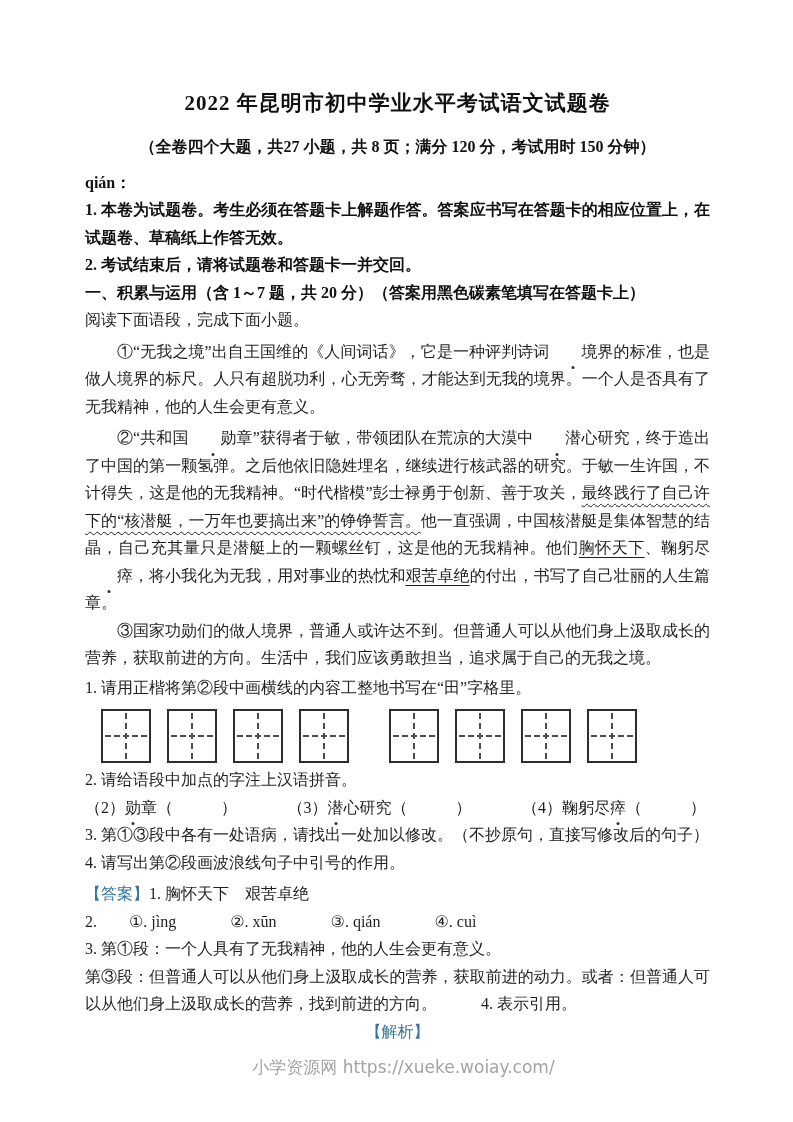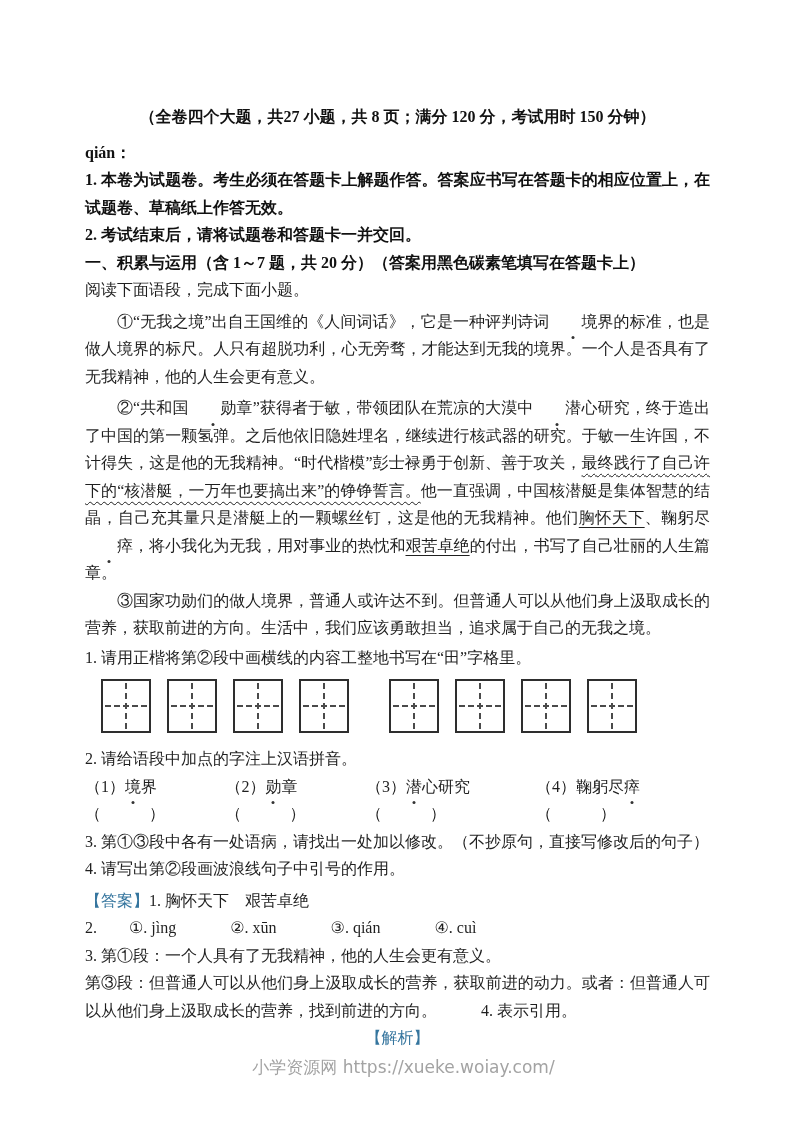--- a/index.html
+++ b/index.html
@@ -20,38 +20,39 @@
   .mt4{margin-top:4px;}
   .wavy{text-decoration:underline;text-decoration-style:wavy;text-decoration-thickness:1px;text-underline-offset:5px;}
   .ul{text-decoration:underline;text-decoration-thickness:1px;text-underline-offset:4px;}
   .dot{display:inline-block;position:relative;}
   .dot::after{content:"";position:absolute;width:3px;height:3px;border-radius:50%;background:#333;left:50%;transform:translateX(-50%);bottom:-4px;}
   .grid-row{display:flex;margin:8px 0 0 16px;gap:40px;}
   .grid-group{display:flex;gap:16px;}
   .tbox{width:50px;height:54px;border:2px solid #2e2e2e;position:relative;box-sizing:border-box;background:#fff;}
   .tbox .vl{position:absolute;top:2px;bottom:2px;left:50%;margin-left:-1px;border-left:2px dashed #4a4a4a;}
   .tbox .hl{position:absolute;left:2px;right:2px;top:50%;margin-top:-1px;border-top:2px dashed #4a4a4a;}
-  .q2{margin-top:12px;}
+  .q2{margin-top:3px;}
   .q2row{display:flex;justify-content:space-between;line-height:27.5px;padding-right:4px;}
   .blue{color:#35759e;text-align:center;}
   .ansline{line-height:27.5px;}
   .a2i{margin-left:54px;}
   .a2i.first{margin-left:32px;}
   .a4{margin-left:44px;}
   .footer{
     position:absolute;left:0;right:0;top:1056px;text-align:center;
     color:#a3a3a3;font-family:"DejaVu Sans","Liberation Sans",sans-serif;font-size:17px;padding-left:14px;
   }
 </style>
 </head>
 <body>
 
 <div class="page">
   <div class="content">
 
+    <div class="title">2022 年昆明市初中学业水平考试语文试题卷</div>
     <div class="subtitle">（全卷四个大题，共27 小题，共 8 页；满分 120 分，考试用时 150 分钟）</div>
 
     <p class="bold" style="margin-top:8px;">qián：</p>
     <p class="bold just">1. 本卷为试题卷。考生必须在答题卡上解题作答。答案应书写在答题卡的相应位置上，在试题卷、草稿纸上作答无效。</p>
     <p class="bold">2. 考试结束后，请将试题卷和答题卡一并交回。</p>
 
     <p class="bold sec">一、积累与运用（含 1～7 题，共 20 分）（答案用黑色碳素笔填写在答题卡上）</p>
     <p>阅读下面语段，完成下面小题。</p>
 
     <p class="para just mt4"><span>①“无我之境”出自王国维的《人间词话》，它是一种评判诗词</span><span class="dot">境</span><span>界的标准，也是做人境界的标尺。人只有超脱功利，心无旁骛，才能达到无我的境界。一个人是否具有了无我精神，他的人生会更有意义。</span></p>
@@ -97,21 +98,20 @@
         <div class="tbox">
             <i class="vl"></i>
             <i class="hl"></i>
           </div>
       </div>
     </div>
 
     <p class="q2">2. 请给语段中加点的字注上汉语拼音。</p>
 
     <div class="q2row">
-      <span><span>（1）</span><span></span><span class="dot">境</span><span>界</span><span>（　　　）</span></span>
       <span><span>（2）</span><span></span><span class="dot">勋</span><span>章</span><span>（　　　）</span></span>
       <span><span>（3）</span><span></span><span class="dot">潜</span><span>心研究</span><span>（　　　）</span></span>
       <span><span>（4）</span><span>鞠躬尽</span><span class="dot">瘁</span><span></span><span>（　　　）</span></span>
     </div>
 
     <p class="just">3. 第①③段中各有一处语病，请找出一处加以修改。（不抄原句，直接写修改后的句子）</p>
     <p>4. 请写出第②段画波浪线句子中引号的作用。</p>
 
     <p class="ansline mt4"><span class="blue">【答案】</span><span>1. 胸怀天下　艰苦卓绝</span></p>
 

